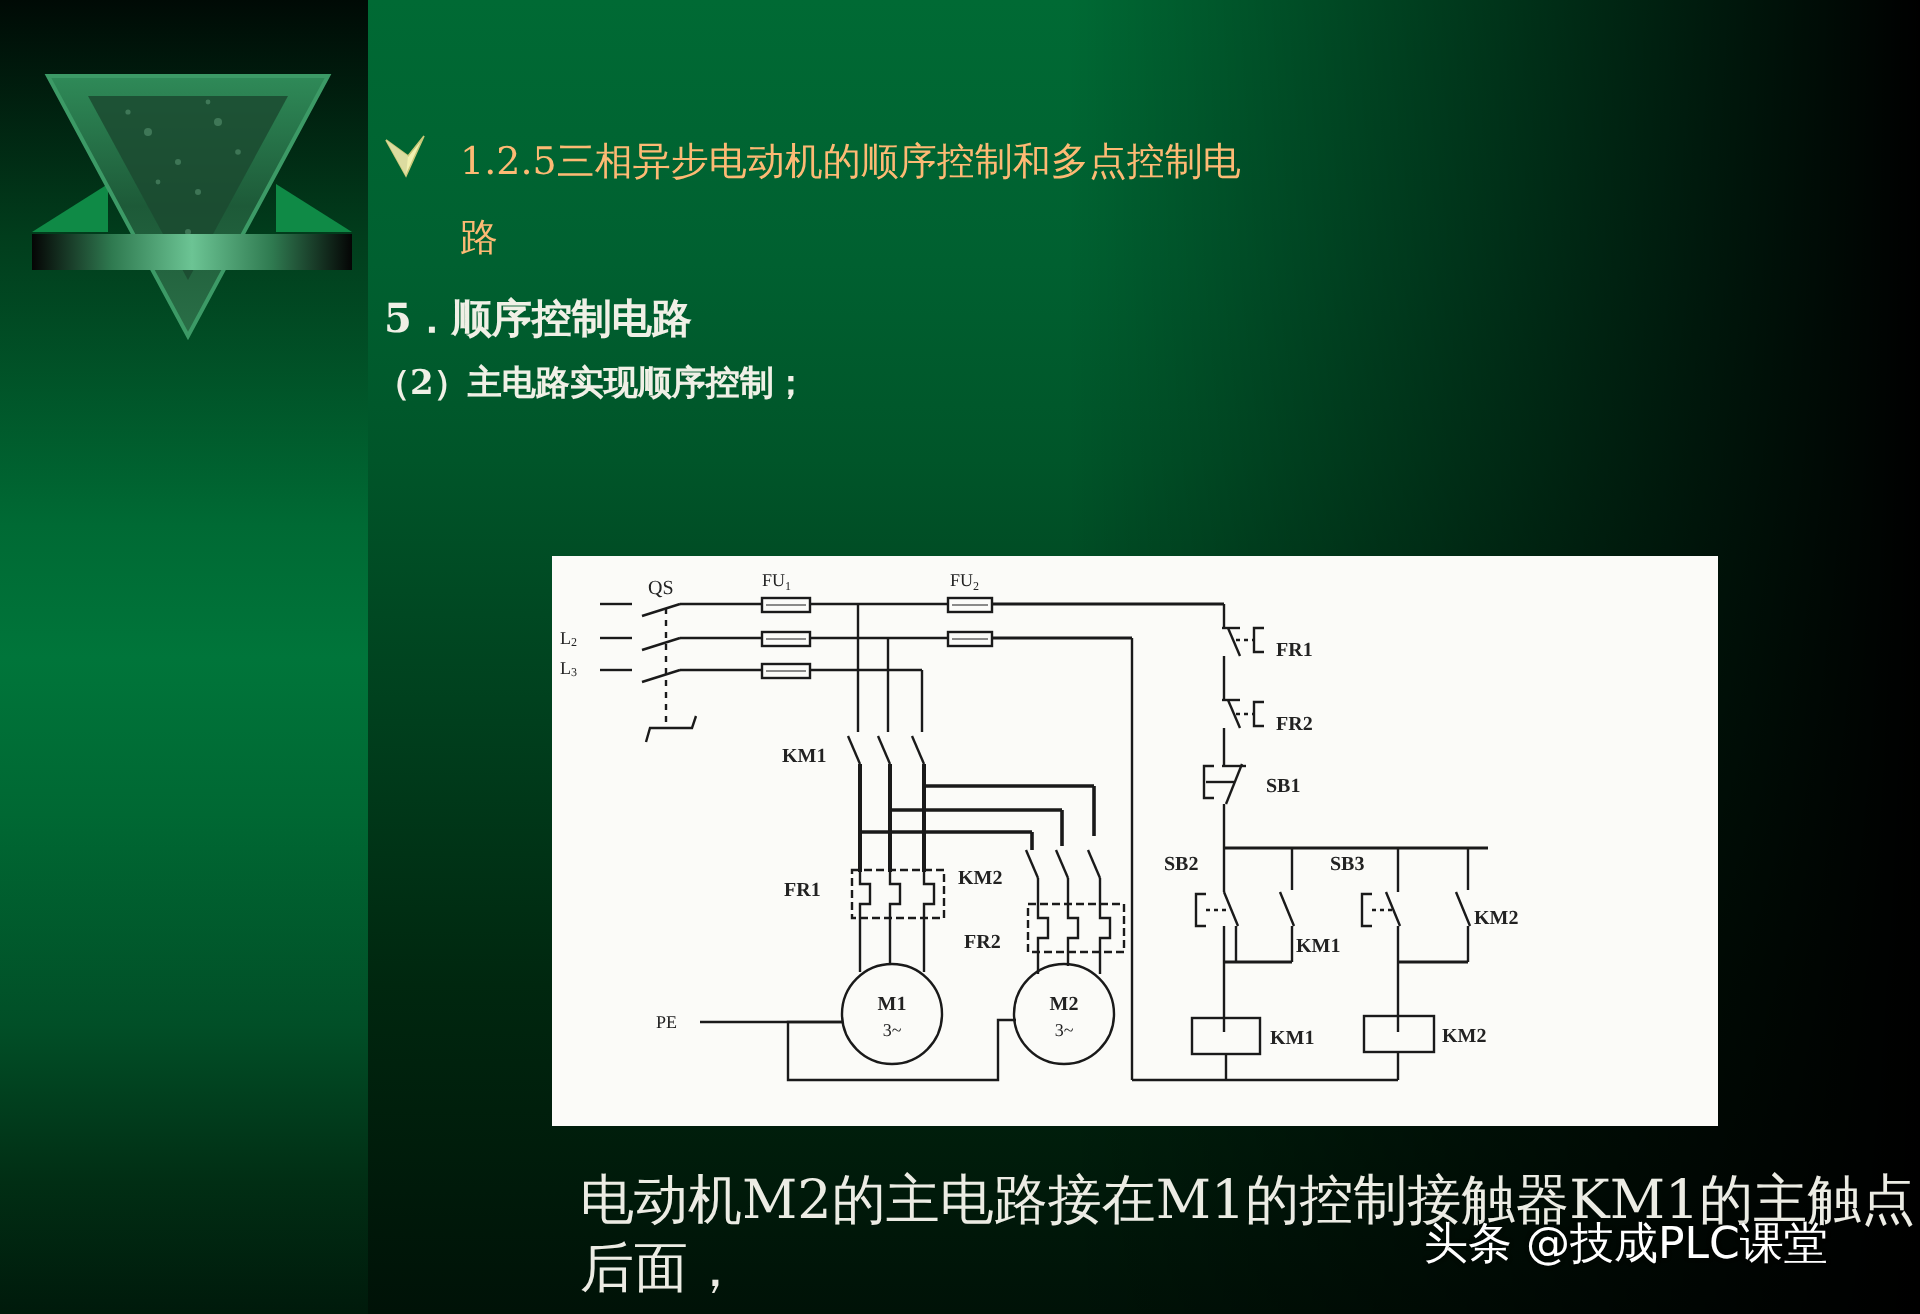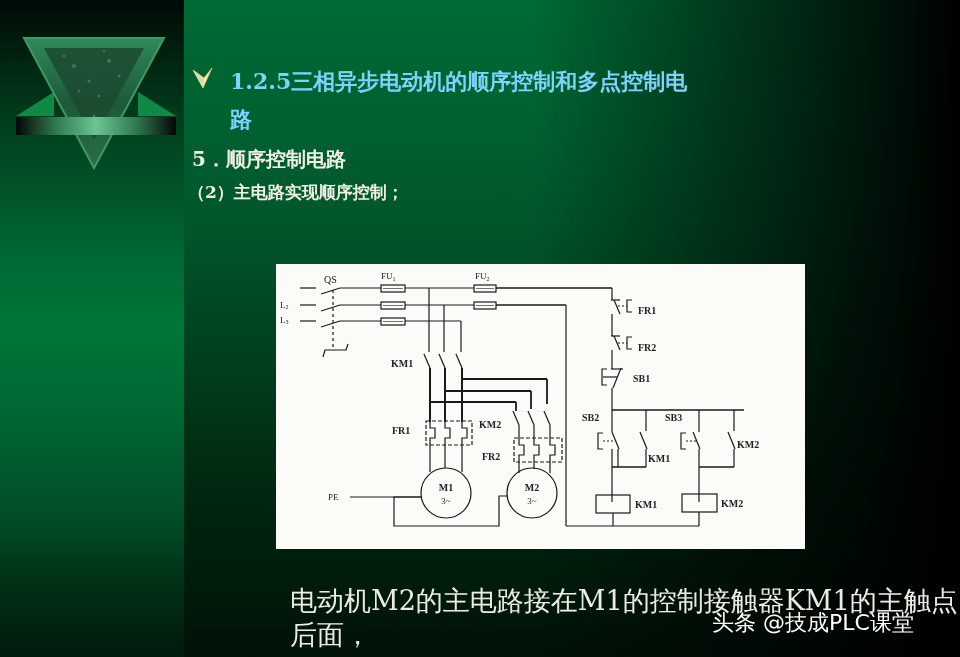--- a/index.html
+++ b/index.html
@@ -14,34 +14,34 @@
     }
     .main-panel {
       position: absolute; left: 184px; top: 0; width: 776px; height: 657px;
       background:
         linear-gradient(to right, rgba(0,0,0,0) 0%, rgba(0,0,0,0) 45%, rgba(0,0,0,0.55) 75%, rgba(0,0,0,1) 100%),
         linear-gradient(to bottom, #006a34 0%, #006030 20%, #005529 35%, #003f1d 55%, #00270f 75%, #001207 100%);
     }
     .logo { position: absolute; left: 14px; top: 36px; width: 164px; height: 134px; }
     .title {
       position: absolute; left: 192px; top: 62px; width: 700px;
-      color: #7dd3fc; font-size: 22px; line-height: 38px; font-weight: bold;
+      color: #fdba74; font-size: 19px; line-height: 38px; font-weight: normal;
     }
     .title .bullet { position: absolute; left: 0; top: 4px; width: 22px; height: 26px; }
     .title .text { display: block; padding-left: 38px; }
     .heading1 {
       position: absolute; left: 192px; top: 145px;
       color: #f0f0e6; font-size: 20px; font-weight: bold; line-height: 28px;
     }
     .heading2 {
       position: absolute; left: 188px; top: 180px;
       color: #f0f0e6; font-size: 17px; font-weight: bold; line-height: 24px;
     }
     .diagram {
-      position: absolute; left: 276px; top: 264px; width: 529px; height: 285px;
+      position: absolute; left: 276px; top: 278px; width: 583px; height: 285px;
       background: #fbfbf8;
       text-align: center;
     }
     .diagram svg { display: block; }
     .diagram text { font-family: "Liberation Serif", "DejaVu Serif", serif; fill: #222; }
     .caption {
       position: absolute; left: 232px; top: 584px; width: 720px;
       color: #ecece4; font-size: 27px; line-height: 34px; margin-left: 28px;
     }
     .caption .line1 { display: block; padding-left: 30px; }

